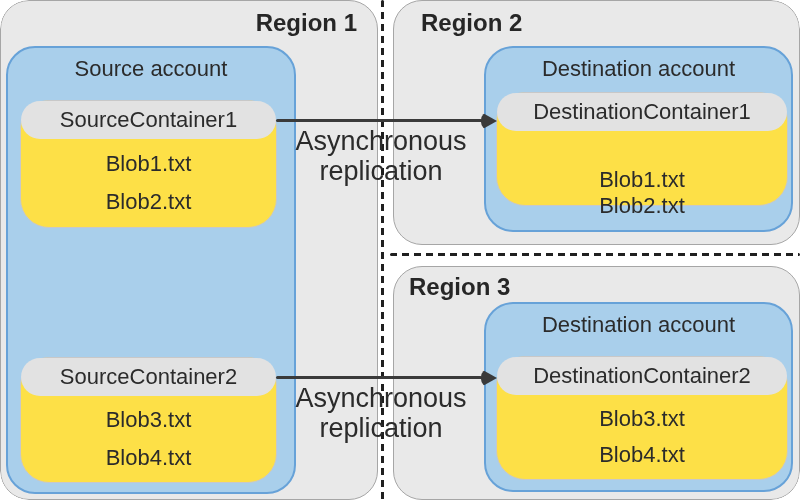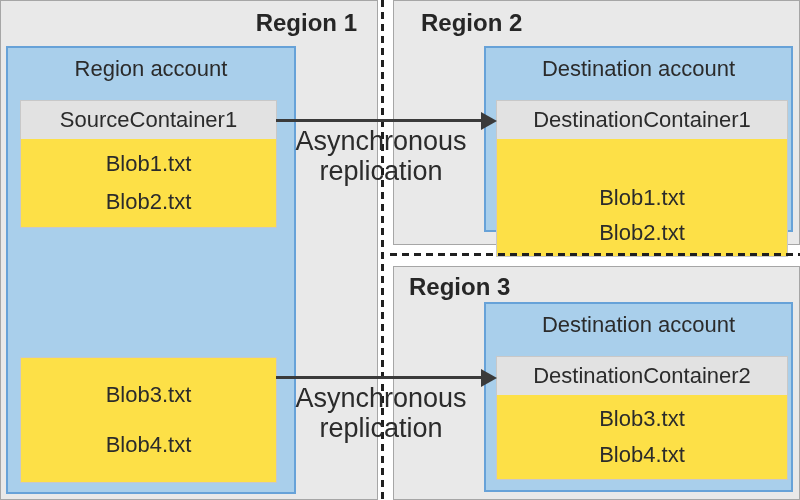--- a/index.html
+++ b/index.html
@@ -1,15 +1,15 @@
 <!DOCTYPE html>
 <html><head>
 <meta charset="utf-8">
 <style>
-  * { margin: 0; padding: 0; box-sizing: border-box; }
+  * { margin: 0; padding: 0; box-sizing: border-box; border-radius: 29px; }
   html, body { background: #ffffff; }
   body {
     font-family: "Liberation Sans", "DejaVu Sans", sans-serif;
     color: #2b2b2b;
   }
   .canvas {
     position: relative;
     width: 800px;
     height: 500px;
     background: #ffffff;
@@ -74,21 +74,21 @@
     flex: 1 1 auto;
     display: flex;
     flex-direction: column;
     justify-content: space-evenly;
     align-items: center;
   }
   .blob-item { font-size: 22px; color: #2b2b2b; white-space: nowrap; }
 
   .sc1 { left: 20px;  top: 100px; width: 257px; height: 128px; }
   .sc2 { left: 20px;  top: 357px; width: 257px; height: 126px; }
-  .dc1 { left: 496px; top: 100px; width: 292px; height: 157px; gap: 36px; }
+  .dc1 { left: 496px; top: 92px; width: 292px; height: 114px; gap: 36px; }
   .dc2 { left: 496px; top: 356px; width: 292px; height: 124px; }
 
   
   .v-dash {
     position: absolute;
     left: 381px; top: 0; width: 3px; height: 500px;
     background: repeating-linear-gradient(180deg,
       #1f1f1f 0px, #1f1f1f 7px, transparent 7px, transparent 12px);
     z-index: 1;
   }
@@ -147,40 +147,41 @@
   </div>
 
   <div class="region region3">
     <div class="region-title">Region 3</div>
   </div>
 
   <div class="v-dash"></div>
   <div class="h-dash"></div>
 
   <div class="account src-account">
-    <div class="account-label">Region account</div>
+    <div class="account-label">Source account</div>
   </div>
 
   <div class="account dst-account-1">
     <div class="account-label">Destination account</div>
   </div>
 
   <div class="account dst-account-2">
     <div class="account-label">Destination account</div>
   </div>
 
   <div class="container-box sc1">
     <div class="container-header">SourceContainer1</div>
     <div class="blob-list">
       <div class="blob-item">Blob1.txt</div>
       <div class="blob-item">Blob2.txt</div>
     </div>
   </div>
 
   <div class="container-box sc2">
+    <div class="container-header">SourceContainer2</div>
     <div class="blob-list">
       <div class="blob-item">Blob3.txt</div>
       <div class="blob-item">Blob4.txt</div>
     </div>
   </div>
 
   <div class="container-box dc1">
     <div class="container-header">DestinationContainer1</div>
     <div class="blob-list">
       <div class="blob-item">Blob1.txt</div>

